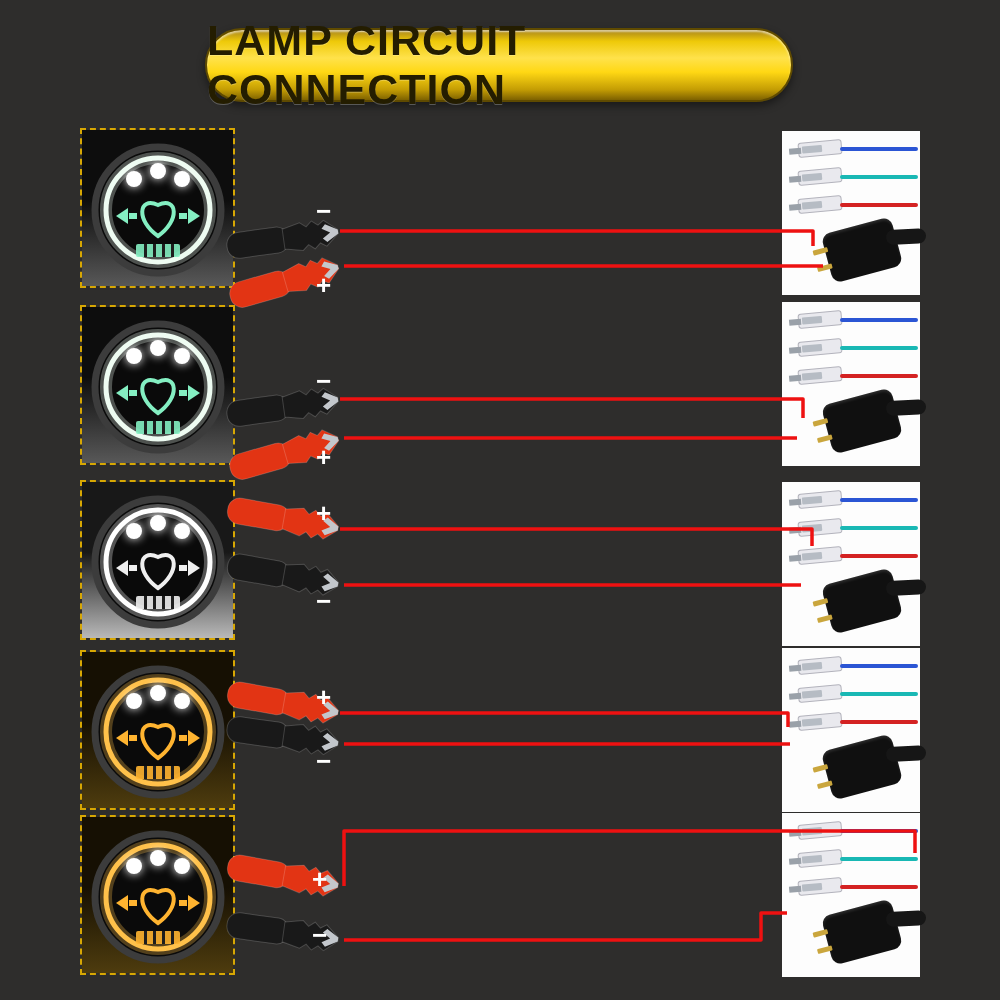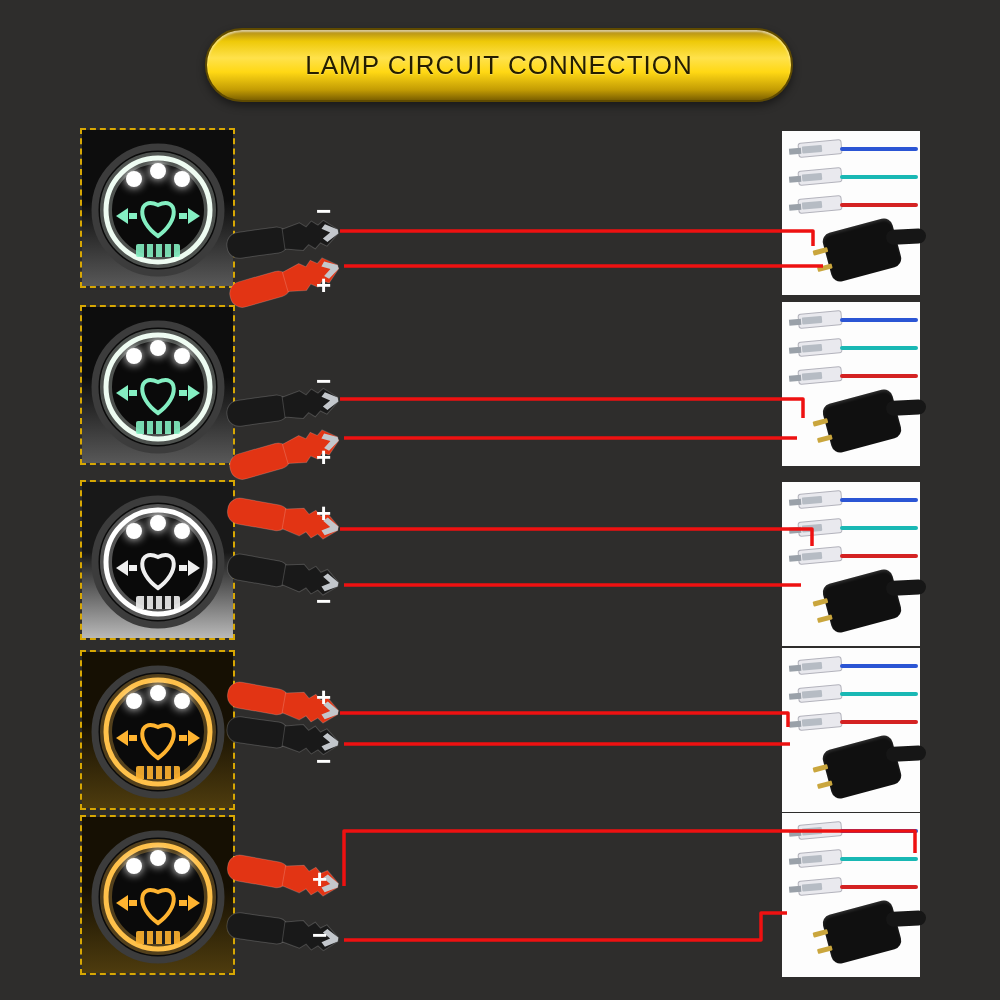--- a/index.html
+++ b/index.html
@@ -4,21 +4,21 @@
 <style>
   *{margin:0;padding:0;box-sizing:border-box}
   body{font-family:"Liberation Sans",sans-serif;background:#2e2d2c}
   .page{position:relative;width:1000px;height:1000px;background:#2e2d2c;overflow:hidden}
 
   
   .banner{position:absolute;left:205px;top:28px;width:588px;height:74px;border-radius:38px;
     background:linear-gradient(180deg,#a8841b 0%,#eec908 16%,#ffe24b 40%,#ffd814 60%,#c49d04 85%,#7d6100 100%);
     border:2px solid #5f4a00;display:flex;align-items:center;justify-content:center;
     box-shadow:0 4px 8px rgba(0,0,0,.45), inset 0 2px 2px rgba(255,255,255,.55)}
-  .banner-text{font-size:26px;font-weight:normal;letter-spacing:1px;color:#241d00;text-shadow:0 1px 0 rgba(255,255,255,.25)}
+  .banner-text{font-size:43px;font-weight:bold;letter-spacing:1px;color:#241d00;text-shadow:0 1px 0 rgba(255,255,255,.25)}
 
   
   .lamp-box{position:absolute;left:80px;width:155px;height:160px;border:2px dashed #d7a703;overflow:hidden;
     --halo:#dddddd;--accent:#cccccc;--pt:#101010;--pb:#505050}
   .lamp-box[data-variant="white-green"]{--halo:#eefcf2;--accent:#84efc2;--pt:#0d0d0d;--pb:#585858}
   .lamp-box[data-variant="white"]{--halo:#ffffff;--accent:#efefef;--pt:#181818;--pb:#b9b9b9}
   .lamp-box[data-variant="amber"]{--halo:#ffc14a;--accent:#ffb430;--pt:#161003;--pb:#4e3c0e}
   .lamp-photo{width:100%;height:100%;position:relative;display:flex;align-items:center;justify-content:center;
     background:linear-gradient(180deg,var(--pt) 45%,var(--pb) 100%)}
   .lamp-svg{width:140px;height:148px}

